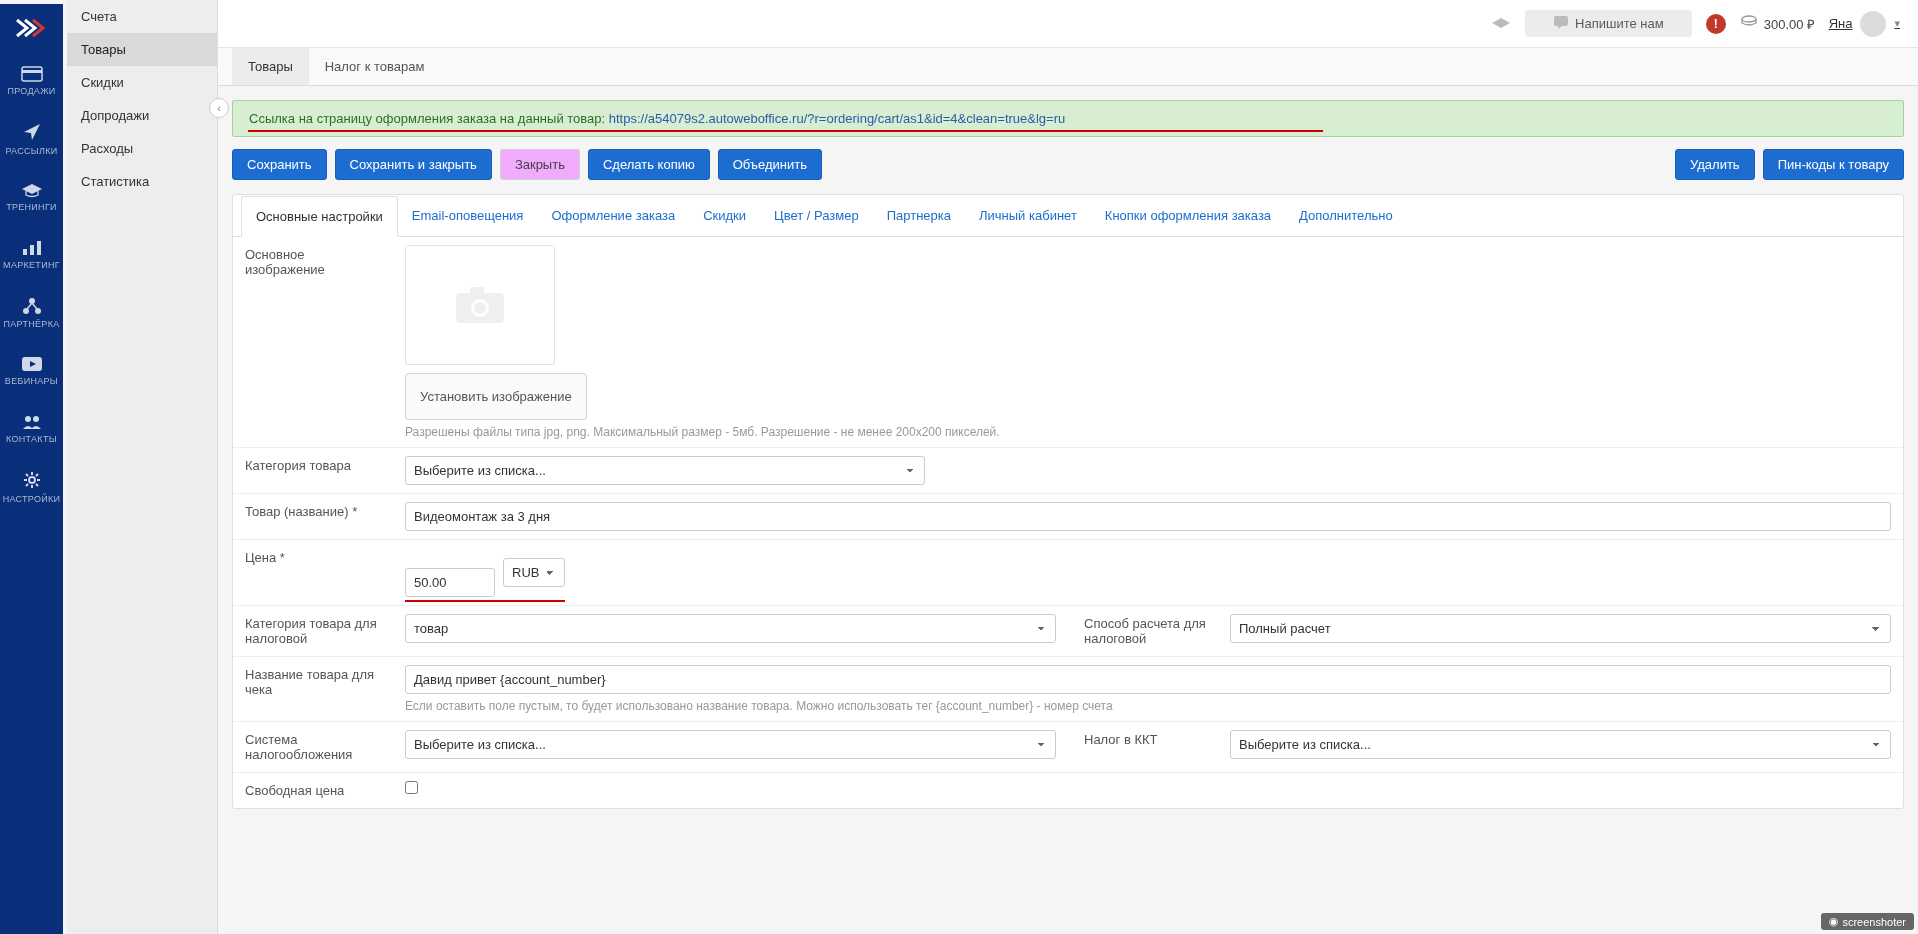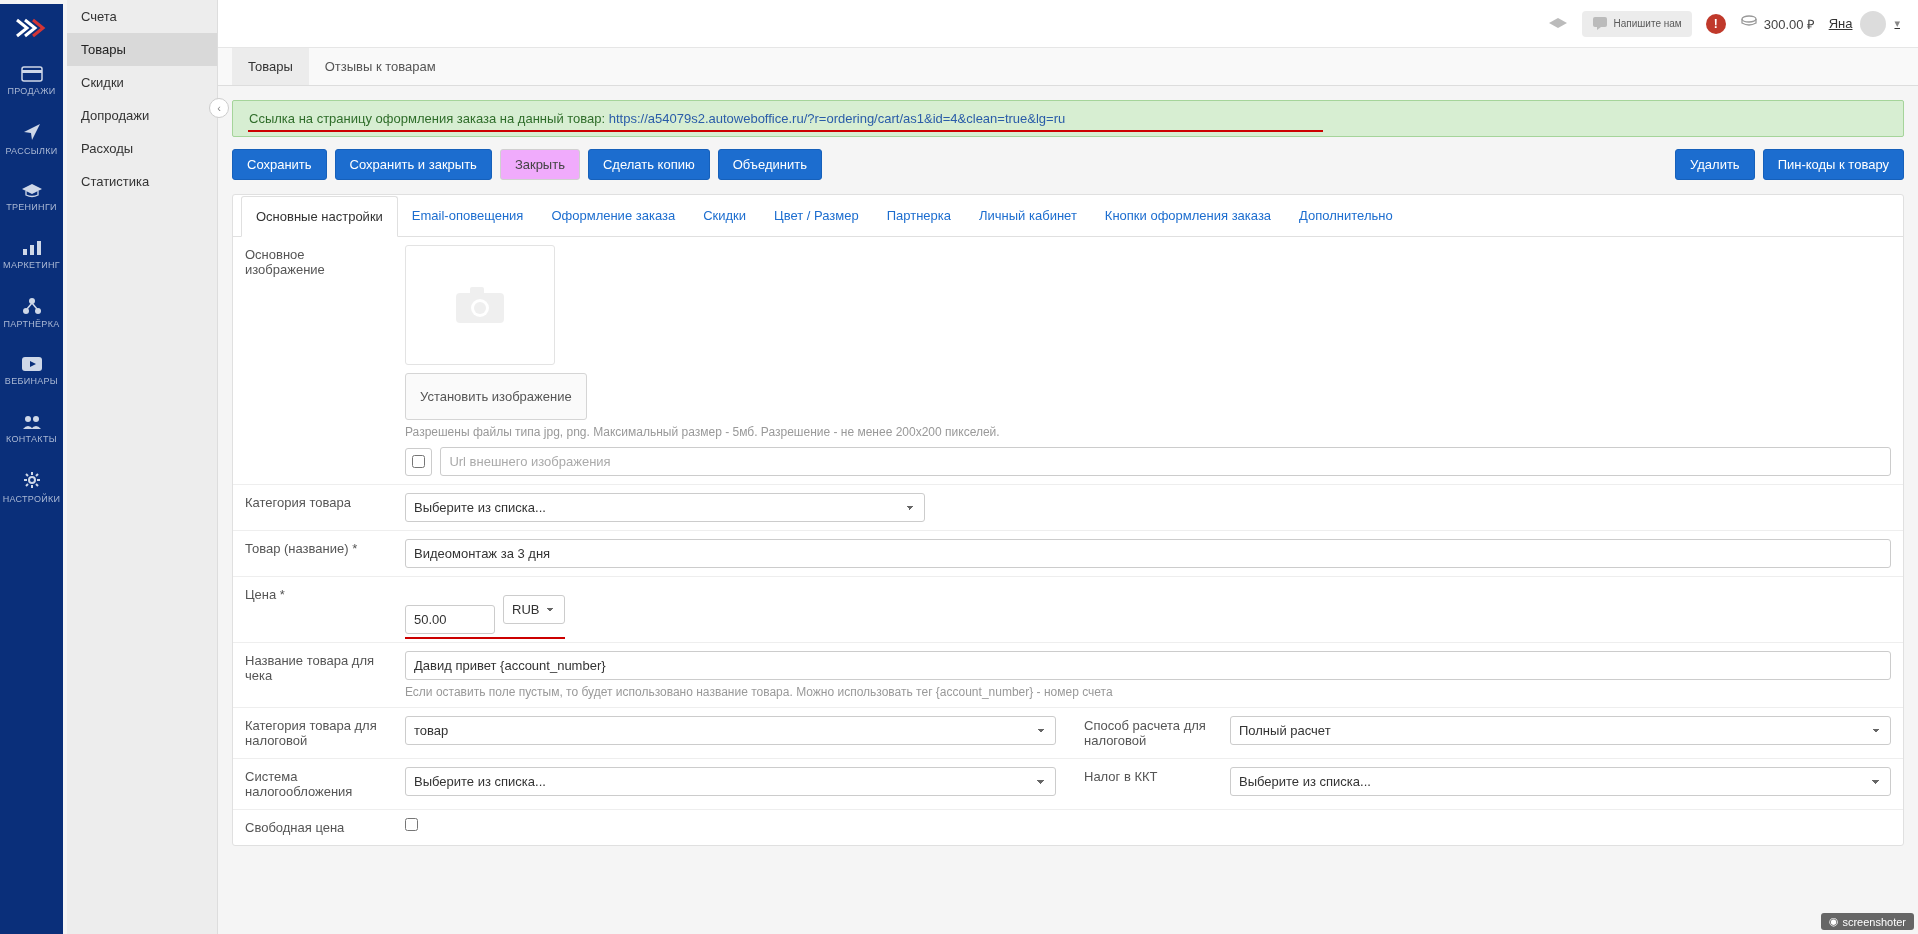--- a/index.html
+++ b/index.html
@@ -34,21 +34,21 @@
 
 .content { margin-left: 218px; }
 
 .topbar {
   height: 48px; background: #fff; border-bottom: 1px solid #e6e6e6;
   display: flex; align-items: center; justify-content: flex-end; padding: 0 18px;
   gap: 14px;
 }
 .topbar .chip {
   display: flex; align-items: center; gap: 6px; background: #ececec;
-  padding: 5px 10px; border-radius: 4px; color: #5a5a5a; font-size: 10px; cursor: pointer;
+  padding: 5px 28px; border-radius: 4px; color: #5a5a5a; font-size: 13px; cursor: pointer;
 }
 .topbar .alert-dot {
   width: 20px; height: 20px; border-radius: 50%; background: #c0392b; color: #fff;
   display: flex; align-items: center; justify-content: center; font-size: 12px; font-weight: bold; cursor: pointer;
 }
 .topbar .balance { display: flex; align-items: center; gap: 6px; color: #444; font-size: 13px; }
 .topbar .user { display: flex; align-items: center; gap: 8px; cursor: pointer; text-decoration: underline; }
 .topbar .avatar { width: 26px; height: 26px; border-radius: 50%; background: #dcdcdc; }
 .topbar .chev { color: #888; font-size: 11px; }
 
@@ -270,21 +270,21 @@
     </div>
     <div class="user">
       <span>Яна</span>
       <div class="avatar"></div>
       <span class="chev">▾</span>
     </div>
   </div>
 
   <div class="tabbar">
     <div class="tab active">Товары</div>
-    <div class="tab">Отзывы к товарам</div>
+    <div class="tab">Налог к товарам</div>
   </div>
 
   <div class="page">
     <div class="notice">
       <span>Ссылка на страницу оформления заказа на данный товар: </span><a href="#">https://a54079s2.autoweboffice.ru/?r=ordering/cart/as1&amp;id=4&amp;clean=true&amp;lg=ru</a>
       <div class="underline"></div>
     </div>
 
     <div class="btnrow">
       <button class="btn btn-primary">Сохранить</button>
@@ -317,26 +317,20 @@
             <div class="imgbox">
               <svg width="56" height="44">
                   <rect x="4" y="10" width="48" height="30" rx="4" fill="#ccc"></rect>
                   <rect x="18" y="4" width="14" height="8" rx="2" fill="#ccc"></rect>
                   <circle cx="28" cy="25" r="9" fill="#fff"></circle>
                   <circle cx="28" cy="25" r="6" fill="#ccc"></circle>
                 </svg>
             </div>
             <button class="btn-light">Установить изображение</button>
             <div class="hint">Разрешены файлы типа jpg, png. Максимальный размер - 5мб. Разрешение - не менее 200x200 пикселей.</div>
-            <div class="inline-row" style="margin-top:8px;">
-              <div class="cbwrap">
-                  <input type="checkbox" style="">
-                </div>
-              <input type="text" class="full" placeholder="Url внешнего изображения" style="">
-            </div>
           </div>
         </div>
 
         <div class="row">
           <div class="label">Категория товара</div>
           <div class="field">
             <select class="sel" style="width:520px;">
               <option>Выберите из списка...</option>
             </select>
           </div>
@@ -352,28 +346,20 @@
         <div class="row">
           <div class="label">Цена *</div>
           <div class="field">
             <div class="price-row">
               <input type="text" style="width: 90px; margin-top: 20px;" value="50.00">
               <select class="sel" style="width:62px;">
                 <option>RUB</option>
               </select>
               <div class="underline2"></div>
             </div>
-          </div>
-        </div>
-
-        <div class="row">
-          <div class="label">Название товара для чека</div>
-          <div class="field">
-            <input type="text" class="full" value="Давид привет {account_number}" style="">
-            <div class="hint">Если оставить поле пустым, то будет использовано название товара. Можно использовать тег {account_number} - номер счета</div>
           </div>
         </div>
 
         <div class="row two-col">
           <div class="col">
             <div class="label">Категория товара для налоговой</div>
             <div class="field2">
               <select class="sel full">
                 <option>товар</option>
               </select>
@@ -382,20 +368,28 @@
           <div class="col">
             <div class="label2">Способ расчета для налоговой</div>
             <div class="field2">
               <select class="sel full">
                 <option>Полный расчет</option>
               </select>
             </div>
           </div>
         </div>
 
+        <div class="row">
+          <div class="label">Название товара для чека</div>
+          <div class="field">
+            <input type="text" class="full" value="Давид привет {account_number}" style="">
+            <div class="hint">Если оставить поле пустым, то будет использовано название товара. Можно использовать тег {account_number} - номер счета</div>
+          </div>
+        </div>
+
         <div class="row two-col">
           <div class="col">
             <div class="label">Система налогообложения</div>
             <div class="field2">
               <select class="sel full">
                 <option>Выберите из списка...</option>
               </select>
             </div>
           </div>
           <div class="col">

